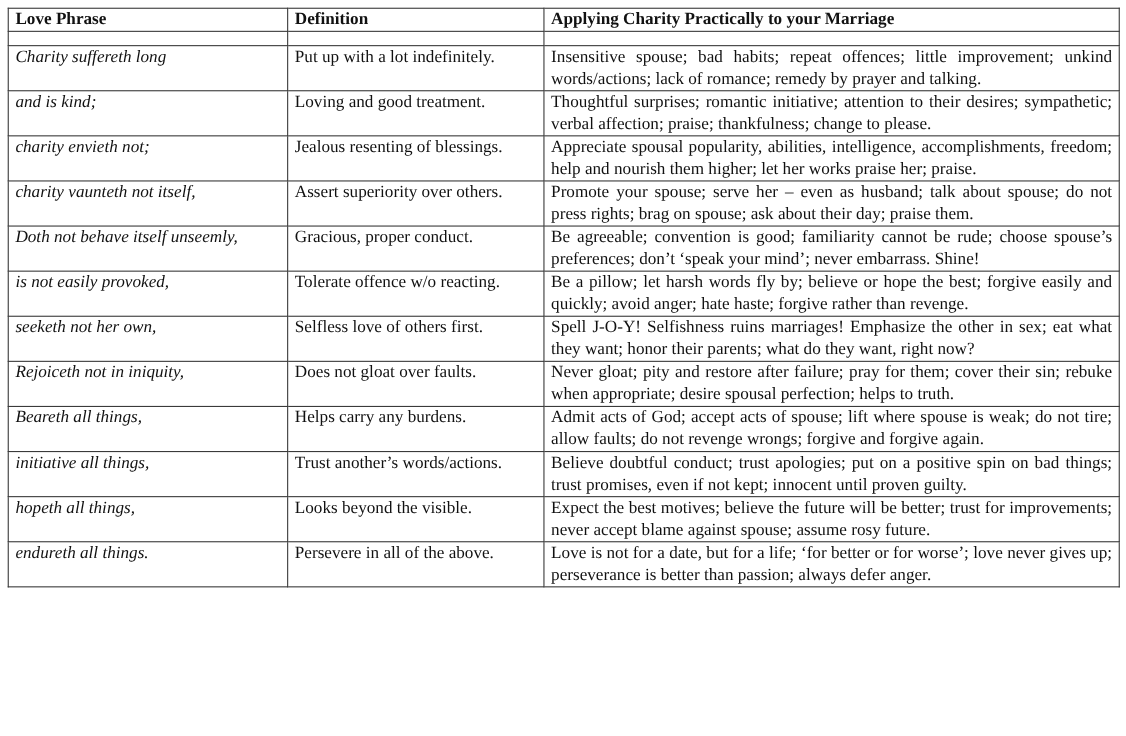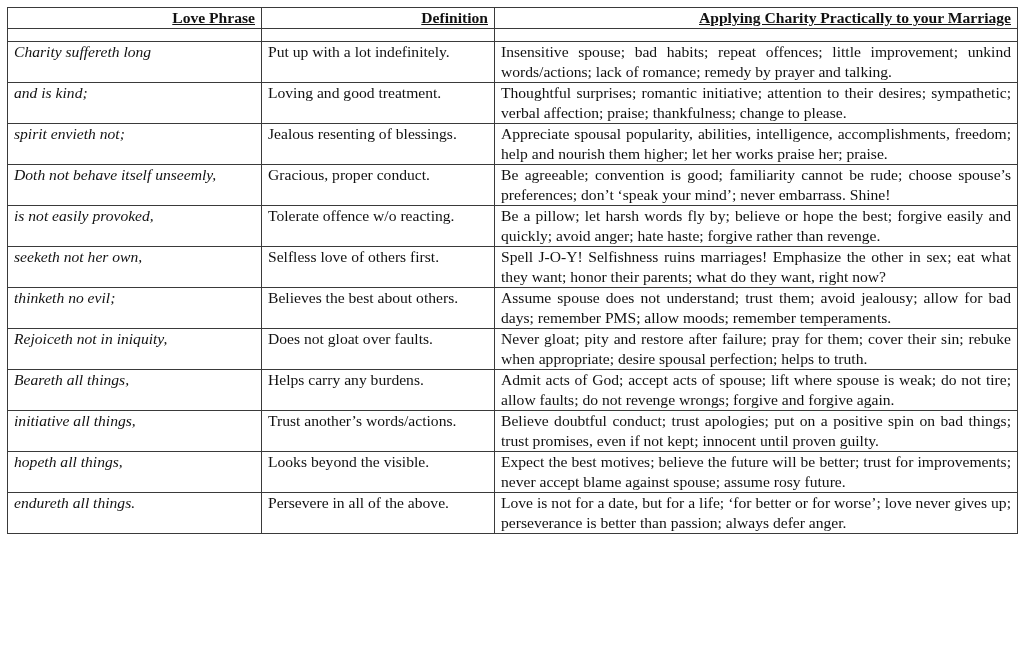--- a/index.html
+++ b/index.html
@@ -2,21 +2,21 @@
 <html><head>
 <meta charset="utf-8">
 <style>
   html, body { margin:0; padding:0; background:#ffffff; }
   body { width:1024px; height:669px; position:relative; overflow:hidden;
          font-family: "Liberation Serif", "DejaVu Serif", serif; color:#111; }
   table.charity { position:absolute; left:7px; top:7px; width:1010px;
          border-collapse:collapse; table-layout:fixed; }
   table.charity td, table.charity th { border:1.5px solid #3a3a3a; padding:0 6px;
          vertical-align:top; font-size:15.6px; line-height:20px; }
-  th { font-weight:bold; text-decoration:underline; text-align:right; height:20px; font-size:15.6px; }
+  th { font-weight:bold; text-align:left; height:20px; font-size:15.6px; }
   tr.blank td { height:12px; padding:0; }
   tr.row td { height:40px; }
   td.phrase { font-style:italic; padding-left:7px;margin-left:24px; }
   td.def { padding-left:6px;margin-top:24px; }
   td.app { text-align:justify; text-align-last:left; padding-right:8px; }
   col.c1 { width:254px; } col.c2 { width:233px; } col.c3 { width:523px; }
 </style>
 </head>
 <body>
 
@@ -43,43 +43,43 @@
       <td class="phrase">Charity suffereth long</td>
       <td class="def">Put up with a lot indefinitely.</td>
       <td class="app">Insensitive spouse; bad habits; repeat offences; little improvement; unkind words/actions; lack of romance; remedy by prayer and talking.</td>
     </tr>
     <tr class="row">
       <td class="phrase">and is kind;</td>
       <td class="def">Loving and good treatment.</td>
       <td class="app">Thoughtful surprises; romantic initiative; attention to their desires; sympathetic; verbal affection; praise; thankfulness; change to please.</td>
     </tr>
     <tr class="row">
-      <td class="phrase">spirit envieth not;</td>
+      <td class="phrase">charity envieth not;</td>
       <td class="def">Jealous resenting of blessings.</td>
       <td class="app">Appreciate spousal popularity, abilities, intelligence, accomplishments, freedom; help and nourish them higher; let her works praise her; praise.</td>
+    </tr>
+    <tr class="row">
+      <td class="phrase">charity vaunteth not itself,</td>
+      <td class="def">Assert superiority over others.</td>
+      <td class="app">Promote your spouse; serve her – even as husband; talk about spouse; do not press rights; brag on spouse; ask about their day; praise them.</td>
     </tr>
     <tr class="row">
       <td class="phrase">Doth not behave itself unseemly,</td>
       <td class="def">Gracious, proper conduct.</td>
       <td class="app">Be agreeable; convention is good; familiarity cannot be rude; choose spouse’s preferences; don’t ‘speak your mind’; never embarrass. Shine!</td>
     </tr>
     <tr class="row">
       <td class="phrase">is not easily provoked,</td>
       <td class="def">Tolerate offence w/o reacting.</td>
       <td class="app">Be a pillow; let harsh words fly by; believe or hope the best; forgive easily and quickly; avoid anger; hate haste; forgive rather than revenge.</td>
     </tr>
     <tr class="row">
       <td class="phrase">seeketh not her own,</td>
       <td class="def">Selfless love of others first.</td>
       <td class="app">Spell J-O-Y! Selfishness ruins marriages! Emphasize the other in sex; eat what they want; honor their parents; what do they want, right now?</td>
-    </tr>
-    <tr class="row">
-      <td class="phrase">thinketh no evil;</td>
-      <td class="def">Believes the best about others.</td>
-      <td class="app">Assume spouse does not understand; trust them; avoid jealousy; allow for bad days; remember PMS; allow moods; remember temperaments.</td>
     </tr>
     <tr class="row">
       <td class="phrase">Rejoiceth not in iniquity,</td>
       <td class="def">Does not gloat over faults.</td>
       <td class="app">Never gloat; pity and restore after failure; pray for them; cover their sin; rebuke when appropriate; desire spousal perfection; helps to truth.</td>
     </tr>
     <tr class="row">
       <td class="phrase">Beareth all things,</td>
       <td class="def">Helps carry any burdens.</td>
       <td class="app">Admit acts of God; accept acts of spouse; lift where spouse is weak; do not tire; allow faults; do not revenge wrongs; forgive and forgive again.</td>

